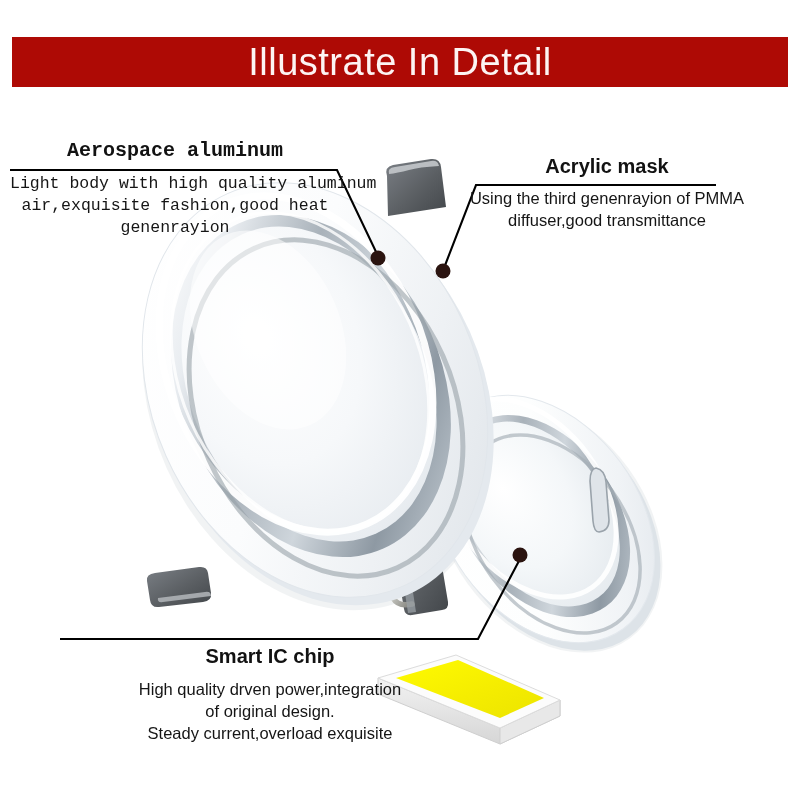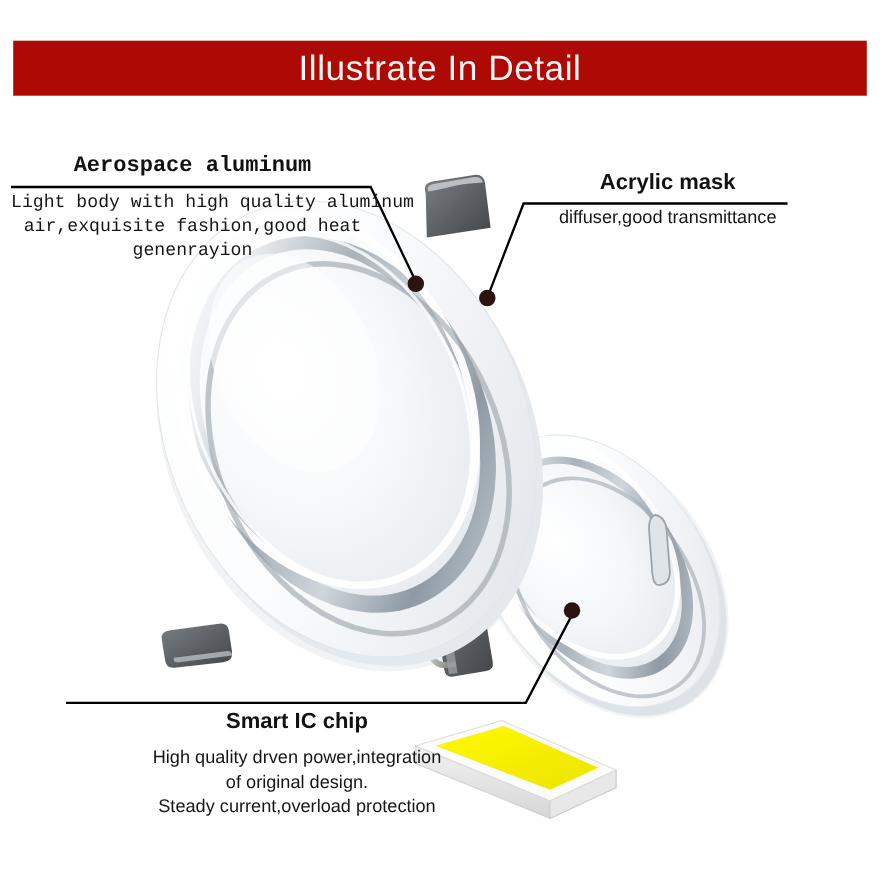--- a/index.html
+++ b/index.html
@@ -27,21 +27,21 @@
     top: 37px;
     width: 776px;
     height: 50px;
     background: #ae0a05;
     display: flex;
     align-items: center;
     justify-content: center;
   }
   #banner-title {
     color: #fdf4f3;
-    font-size: 32px;
+    font-size: 38px;
     font-weight: 300;
     letter-spacing: 0.5px;
     line-height: 1;
     white-space: nowrap;
     font-family: "Liberation Sans", "DejaVu Sans", sans-serif;
   }
 
   
   .callout {
     position: absolute;
@@ -277,26 +277,27 @@
     <div class="callout-body">
       <div>Light body with high quality aluminum</div>
       <div>air,exquisite fashion,good heat</div>
       <div>genenrayion</div>
     </div>
   </div>
 
   <div class="callout" id="callout-acrylic">
     <div class="callout-heading">Acrylic mask</div>
     <div class="callout-body">
+      <div>Using the third genenrayion of PMMA</div>
       <div>diffuser,good transmittance</div>
     </div>
   </div>
 
   <div class="callout" id="callout-chip">
     <div class="callout-heading">Smart IC chip</div>
     <div class="callout-body">
       <div>High quality drven power,integration</div>
       <div>of original design.</div>
-      <div>Steady current,overload protection</div>
+      <div>Steady current,overload exquisite</div>
     </div>
   </div>
 
 </div>
 
 </body></html>

